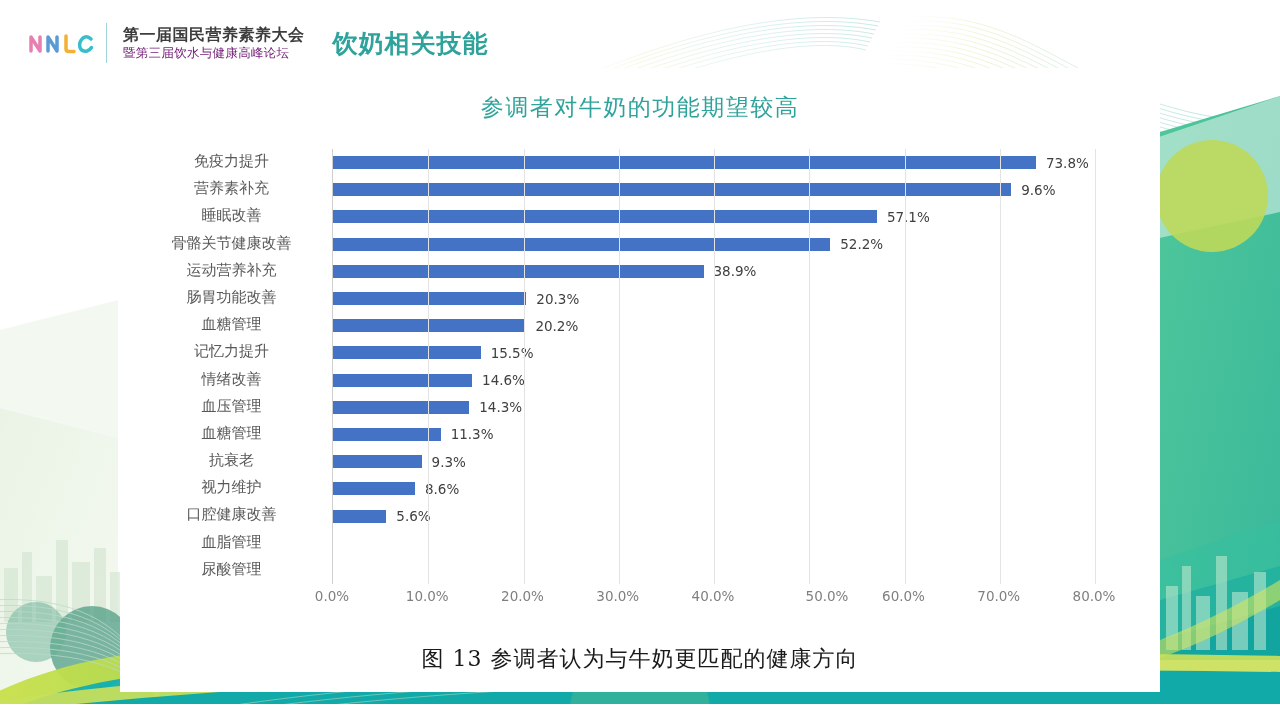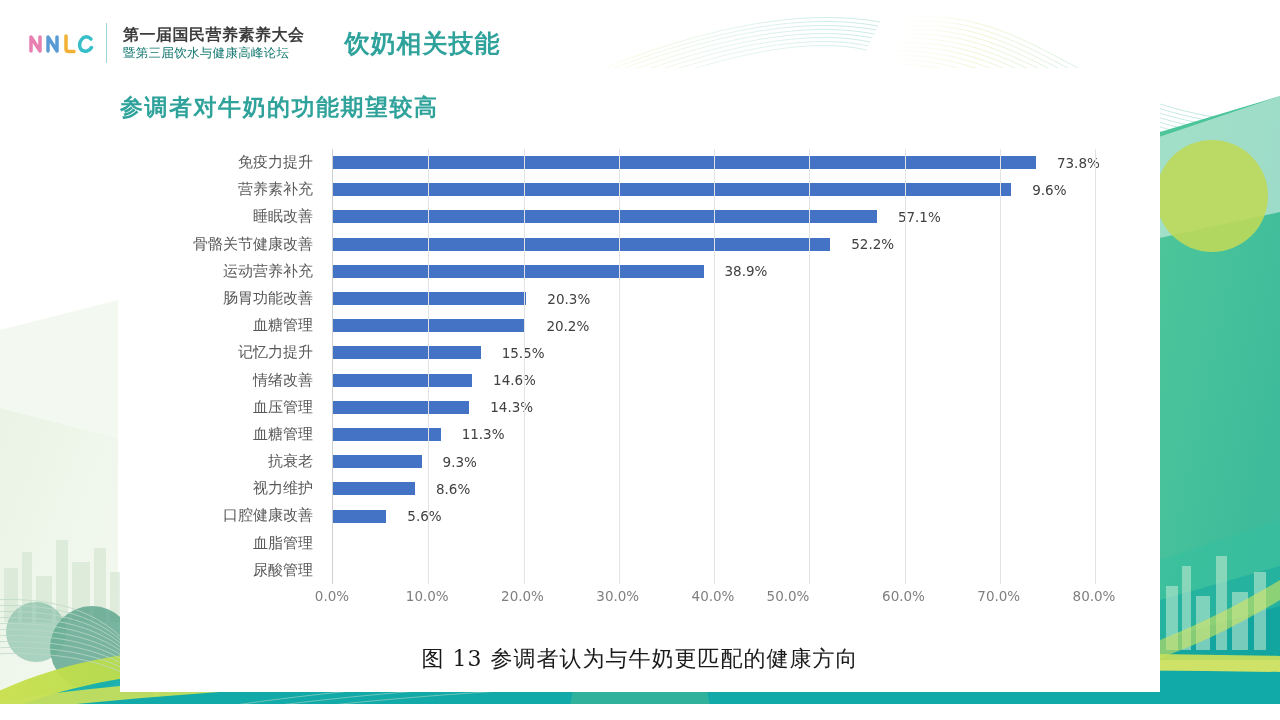--- a/index.html
+++ b/index.html
@@ -34,76 +34,75 @@
     width: 1px; height: 40px; background: #9fd4d8; margin: 0 16px 0 12px;
     flex: 0 0 auto;
   }
   #logo-text { display: flex; flex-direction: column; justify-content: center; }
   .logo-line1 {
     font-size: 16px; font-weight: bold; color: #3d3d3d;
     letter-spacing: 0.5px; line-height: 19px;
     font-family: "DejaVu Sans", "Liberation Sans", sans-serif;
   }
   .logo-line2 {
-    font-size: 12.5px; color: #0f766e; line-height: 17px; letter-spacing: 0.3px;
+    font-size: 12.5px; color: #701a75; line-height: 17px; letter-spacing: 0.3px;
     font-family: "DejaVu Sans", "Liberation Sans", sans-serif;
   }
   #section-title {
-    margin-left: 40px;
+    margin-left: 28px;
     font-size: 25px; font-weight: bold; color: #2fa39b;
     letter-spacing: 1px;
     font-family: "DejaVu Sans", "Liberation Sans", sans-serif;
   }
 
   
   #card {
     position: absolute; left: 120px; top: 68px;
     width: 1040px; height: 624px;
     background: #ffffff;
     z-index: 4;
   }
 
   #chart-title {
     position: absolute; left: 0; top: 24px; width: 100%;
-    text-align: left;
-    font-size: 23px; font-weight: bold; color: #2fa39b;
+    text-align: center;
+    font-size: 23px; font-weight: normal; color: #2fa39b;
     letter-spacing: 1.5px;
     font-family: "DejaVu Sans", "Liberation Sans", sans-serif;
   }
 
   
   #chart {
     position: absolute; left: 30px; top: 75px;
     width: 1000px; height: 470px;
   }
   #cat-col {
     position: absolute; left: 0; top: 6px; width: 172px;
     display: flex; flex-direction: column;
   }
   .cat-label {
     height: 27.2px; line-height: 27.2px;
-    text-align: right; padding-right: 9px;
+    text-align: center; padding-right: 9px;
     font-size: 15px; color: #595959;
-    font-family: Liberation Serif, serif;
+    font-family: Liberation Mono, monospace;
     white-space: nowrap;
   }
   #plot {
     position: absolute; left: 182px; top: 6px;
     width: 762px; height: 435px;
     border-left: 1px solid #cfcfcf;
   }
   .grid-line {
     position: absolute; top: 0; bottom: 0; width: 1px;
     background: #e3e3e3;
   }
   .bar-rows { position: absolute; inset: 0; display: flex; flex-direction: column; }
   .bar-row {
     height: 27.2px; display: flex; align-items: center;
     position: relative;
-    gap: 11px;
   }
   .bar {
     height: 13px; background: #4472c4; flex: 0 0 auto;
   }
   .bar-value {
     font-size: 13.5px; color: #404040; margin-left: 10px;
     white-space: nowrap;
     font-family: "DejaVu Sans", "Liberation Sans", sans-serif;
   }
   #xaxis {
@@ -372,21 +371,21 @@
           <div class="grid-line" style="left: 571.5px;"></div>
           <div class="grid-line" style="left: 666.75px;"></div>
           <div class="grid-line" style="left: 762px;"></div>
         </div>
       <div id="xaxis">
           <span class="xtick" style="left: 0px;">0.0%</span>
           <span class="xtick" style="left: 95.25px;">10.0%</span>
           <span class="xtick" style="left: 190.5px;">20.0%</span>
           <span class="xtick" style="left: 285.75px;">30.0%</span>
           <span class="xtick" style="left: 381px;">40.0%</span>
-          <span class="xtick" style="left: 456px;">50.0%</span>
+          <span class="xtick" style="left: 495px;">50.0%</span>
           <span class="xtick" style="left: 571.5px;">60.0%</span>
           <span class="xtick" style="left: 666.75px;">70.0%</span>
           <span class="xtick" style="left: 762px;">80.0%</span>
         </div>
     </div>
 
     <div id="caption">图  13    参调者认为与牛奶更匹配的健康方向</div>
   </div>
 
 </div>

